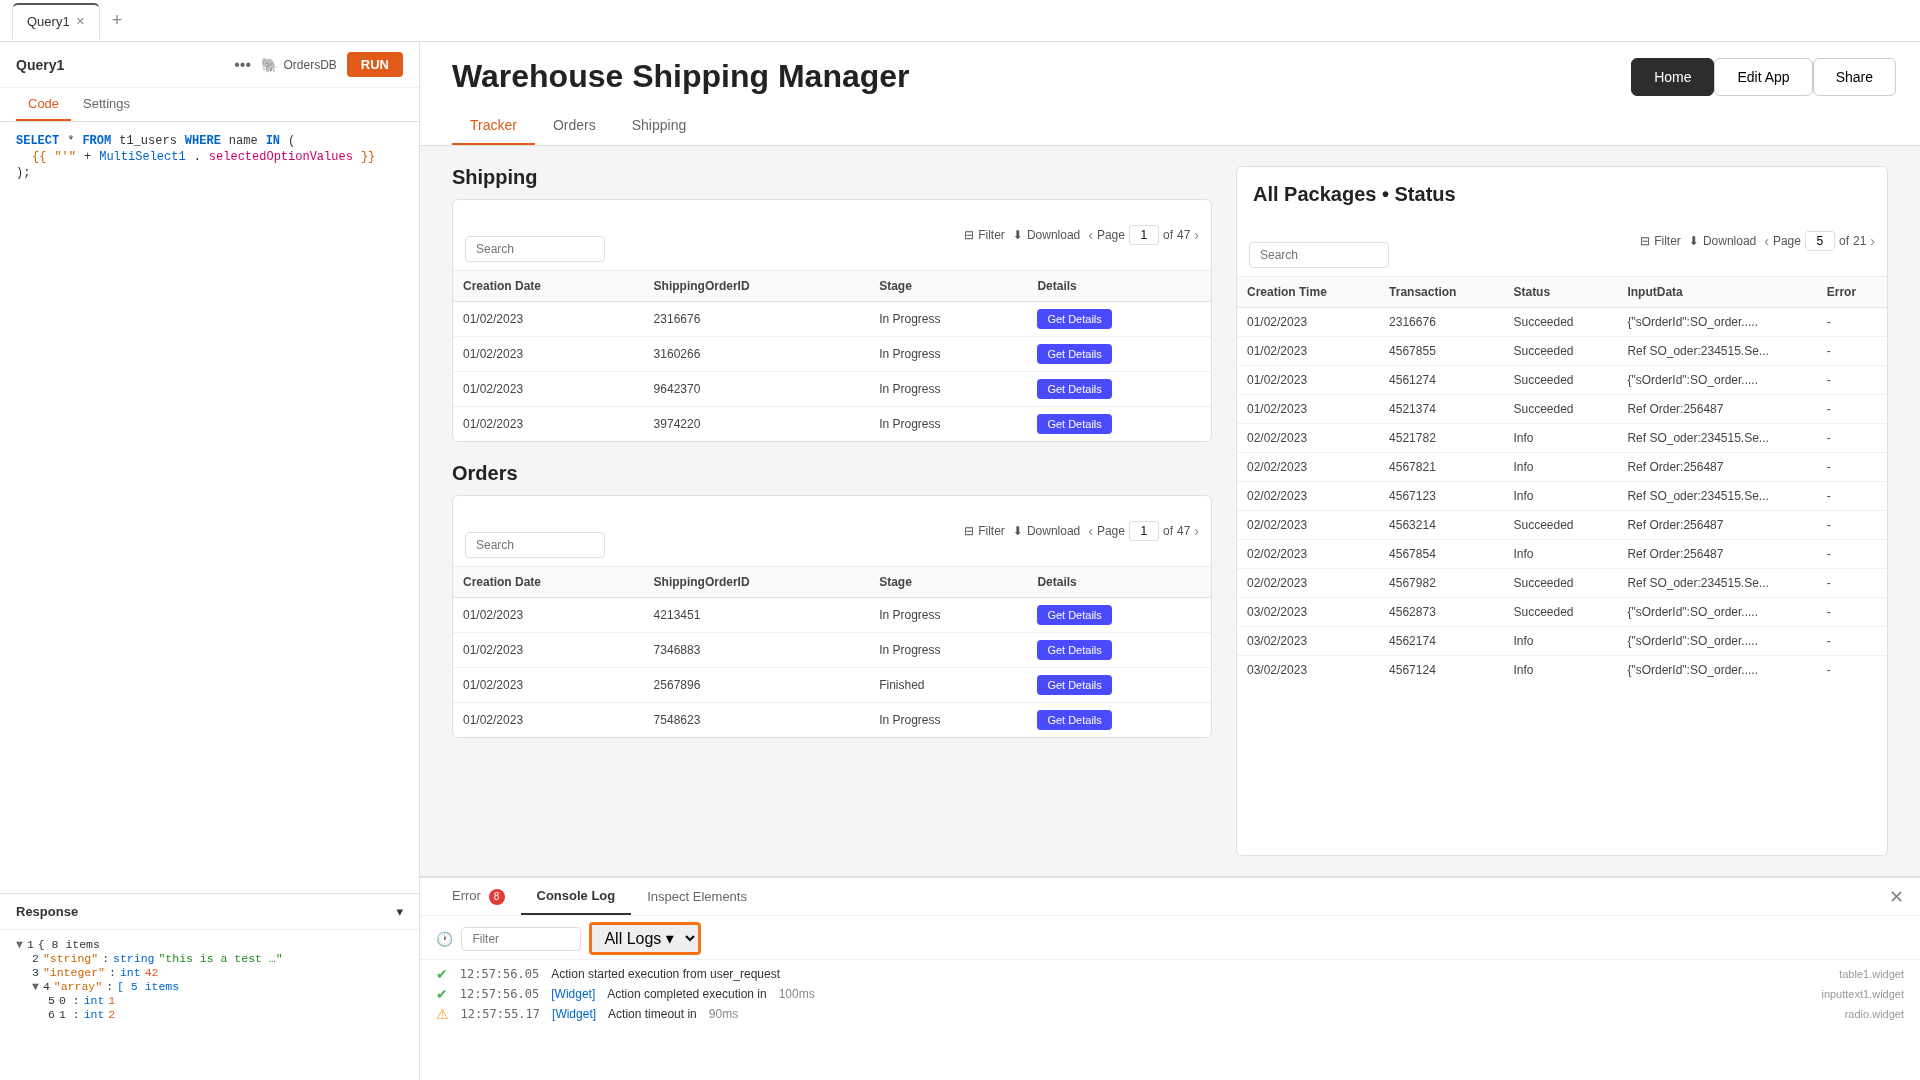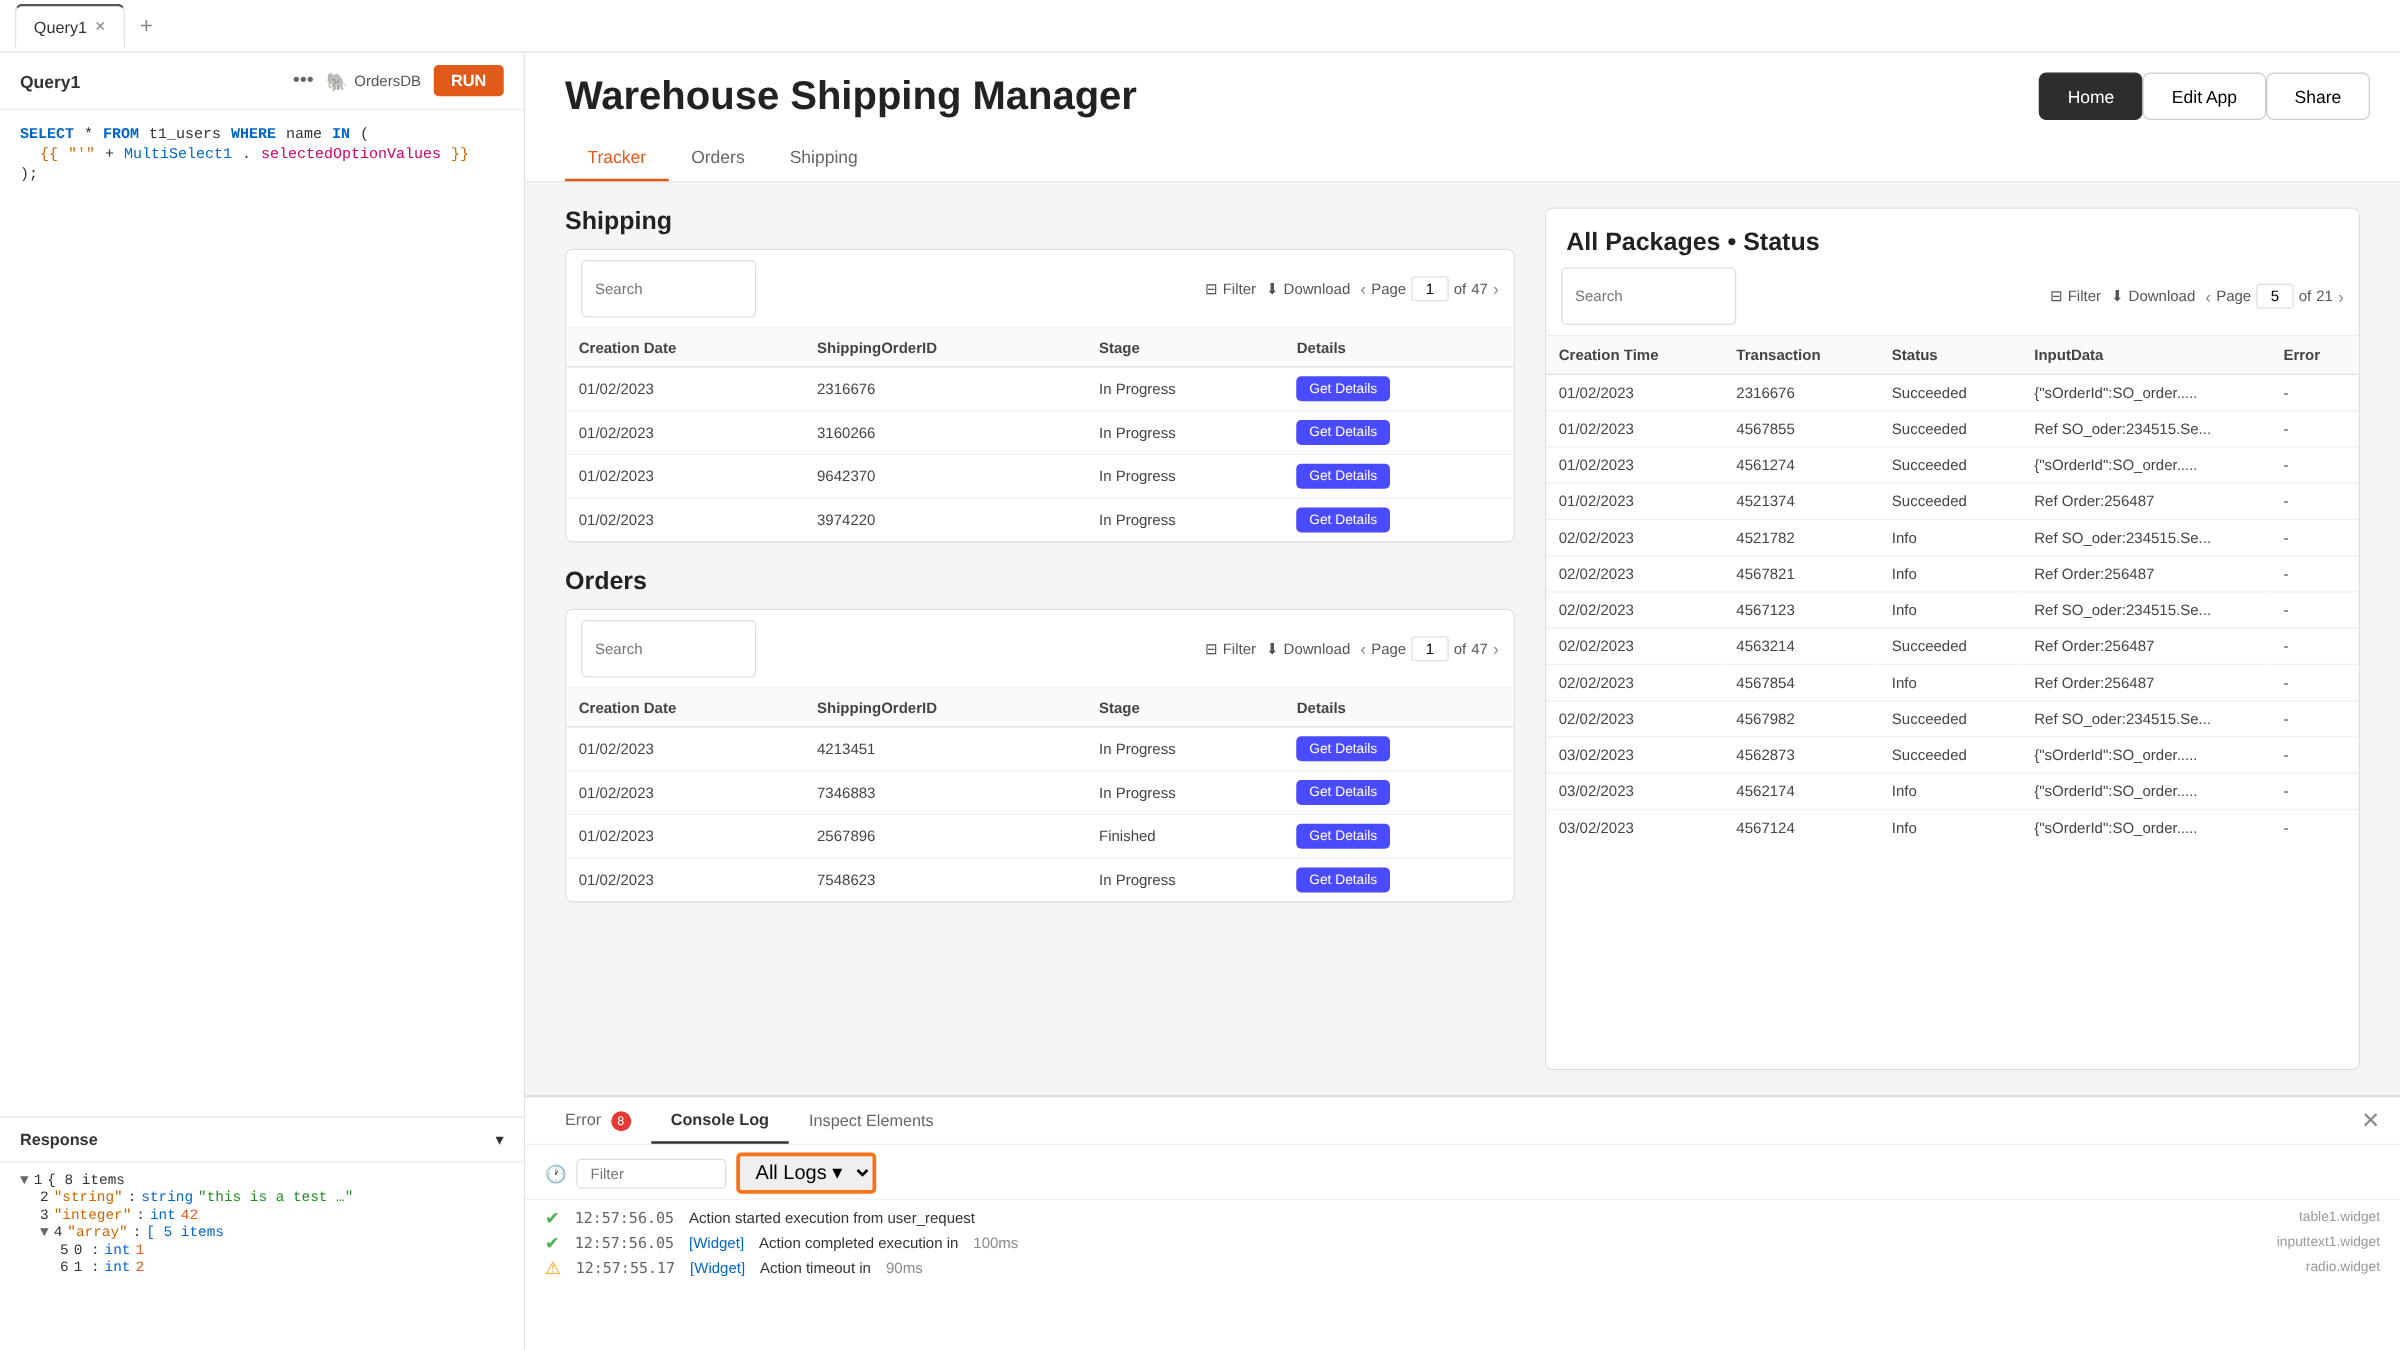--- a/index.html
+++ b/index.html
@@ -63,21 +63,21 @@
     .app-content { flex: 1; overflow-y: auto; padding: 20px 32px; display: flex; gap: 24px; }
     .app-col-left { flex: 1; display: flex; flex-direction: column; gap: 20px; }
     .app-col-right { width: 652px; display: flex; flex-direction: column; }
 
     
     .section-title { font-size: 20px; font-weight: 700; color: #222; margin-bottom: 10px; }
 
     
     .table-widget { background: #fff; border: 1px solid #e0e0e0; border-radius: 6px; overflow: hidden; }
     .table-toolbar { display: flex; align-items: center; justify-content: space-between; padding: 8px 12px; border-bottom: 1px solid #eee; }
-    .search-input { border: 1px solid #ddd; border-radius: 4px; padding: 15px 10px; font-size: 12px; width: 140px; color: #999; }
+    .search-input { border: 1px solid #ddd; border-radius: 4px; padding: 5px 10px; font-size: 12px; width: 140px; color: #999; margin-top: 28px; }
     .toolbar-right { display: flex; align-items: center; gap: 8px; }
     .filter-btn { display: flex; align-items: center; gap: 4px; font-size: 12px; color: #555; cursor: pointer; background: none; border: none; }
     .download-btn { display: flex; align-items: center; gap: 4px; font-size: 12px; color: #555; cursor: pointer; background: none; border: none; }
     .pagination { display: flex; align-items: center; gap: 4px; font-size: 12px; color: #555; }
     .page-arrow { cursor: pointer; color: #888; background: none; border: none; font-size: 14px; }
     .page-input { border: 1px solid #ddd; border-radius: 3px; width: 30px; text-align: center; font-size: 12px; padding: 2px; }
 
     table { width: 100%; border-collapse: collapse; font-size: 12px; }
     th { background: #fafafa; border-bottom: 1px solid #e0e0e0; padding: 8px 10px; text-align: left; font-weight: 600; font-size: 12px; color: #444; }
     td { padding: 7px 10px; border-bottom: 1px solid #f0f0f0; color: #444; }
@@ -127,20 +127,24 @@
     <div class="left-header">
       <span class="left-title">Query1</span>
       <div class="left-header-right">
         <span class="dots-menu">•••</span>
         <span class="db-badge">
           <span class="db-icon">🐘</span>
           <span>OrdersDB</span>
         </span>
         <button class="run-btn">RUN</button>
       </div>
+    </div>
+    <div class="code-tabs">
+      <div class="code-tab active">Code</div>
+      <div class="code-tab">Settings</div>
     </div>
     <div class="code-area">
       <div class="code-line">
         <span class="code-kw">SELECT</span>
         <span> * </span>
         <span class="code-kw">FROM</span>
         <span> t1_users </span>
         <span class="code-kw">WHERE</span>
         <span> name </span>
         <span class="code-kw">IN</span>

